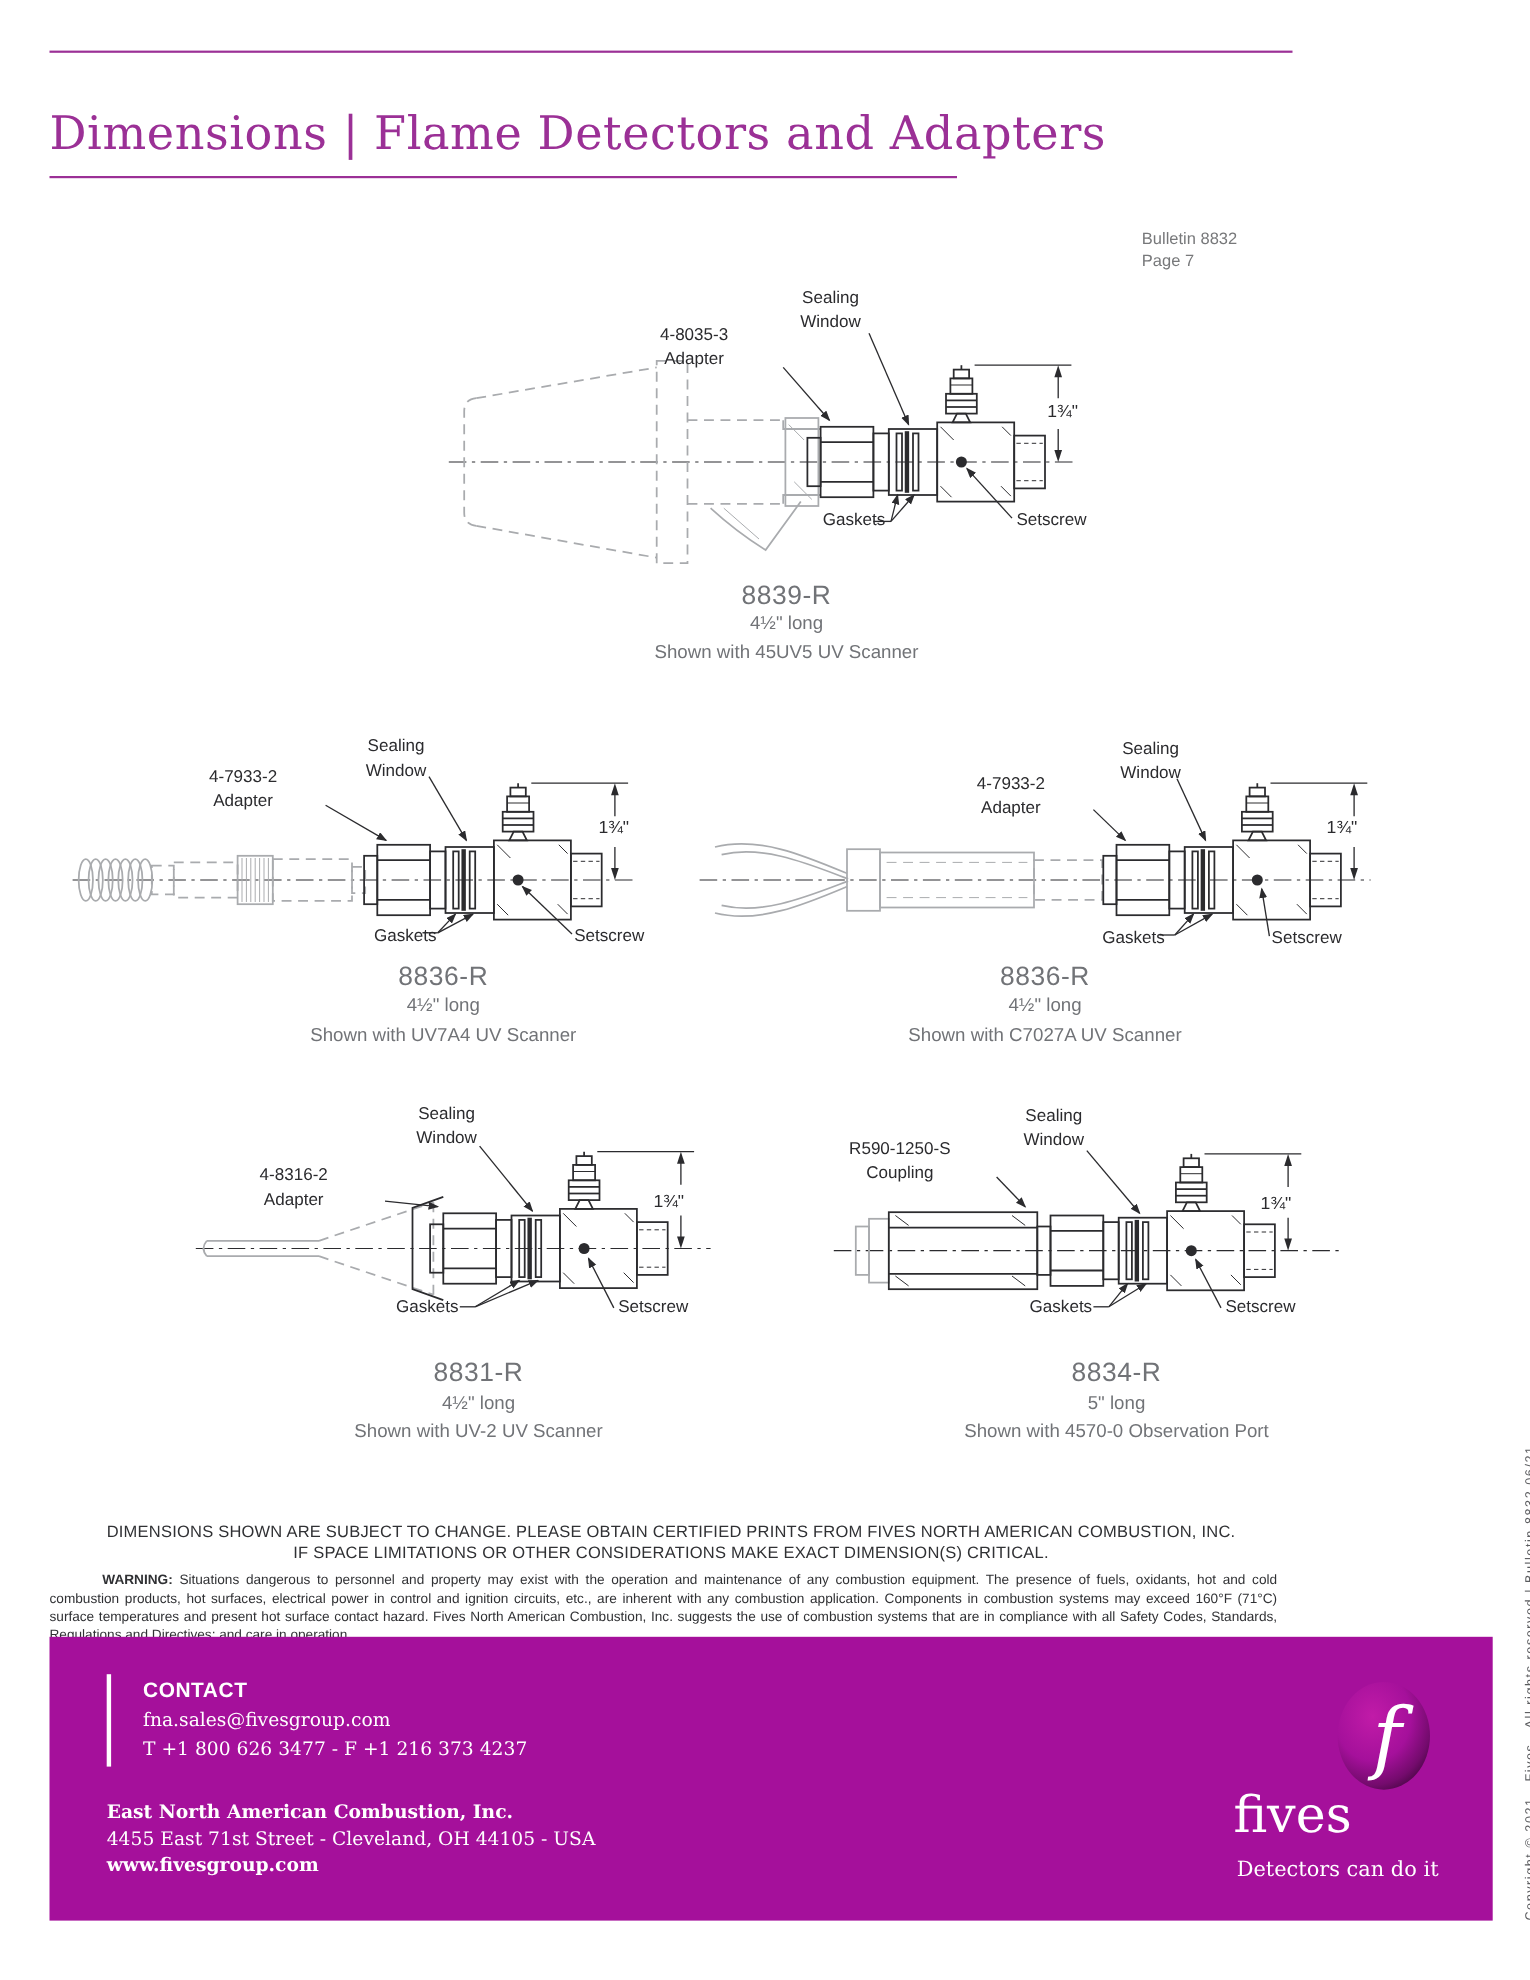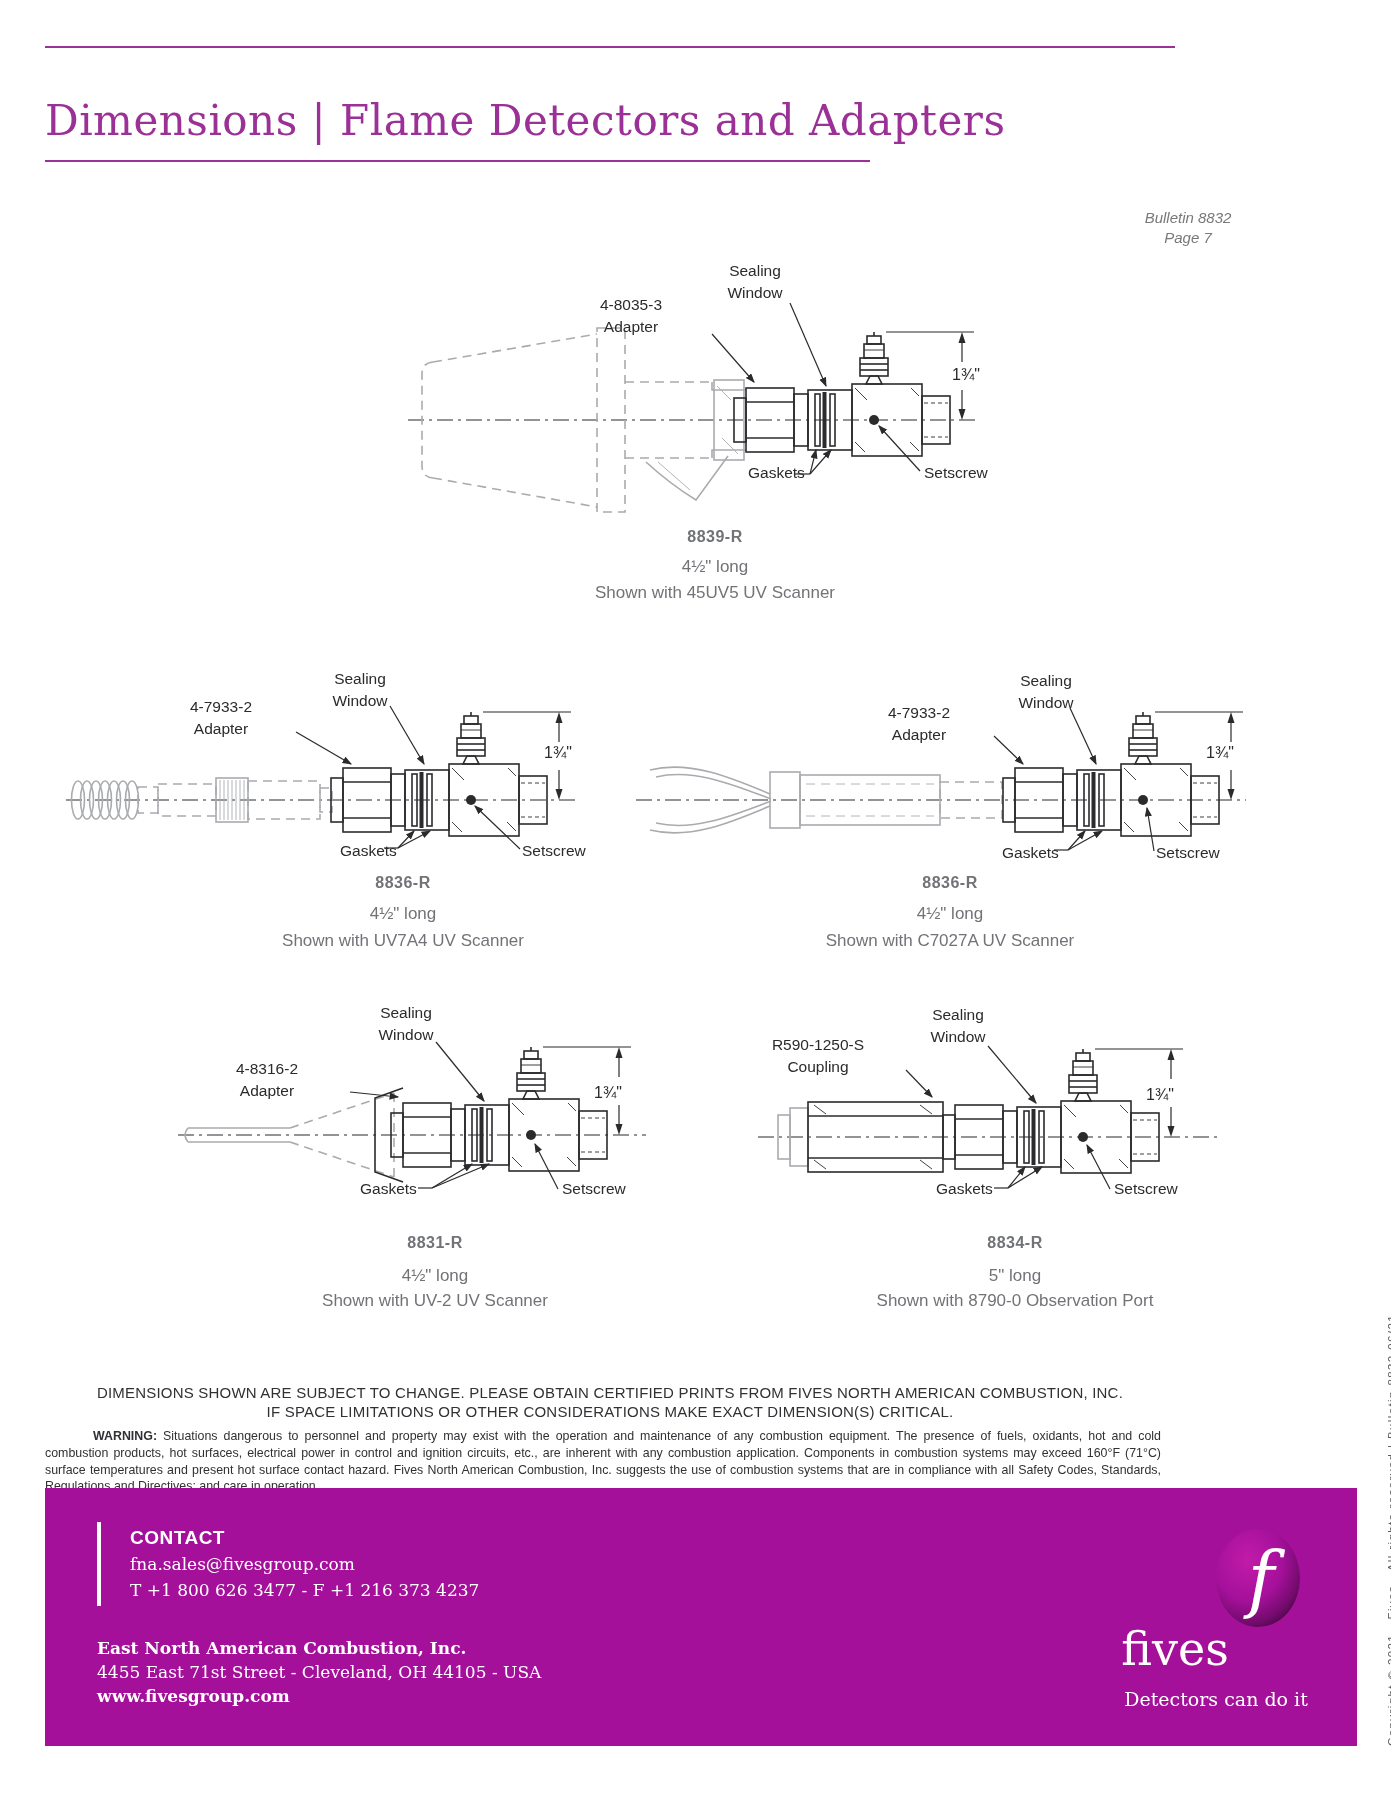--- a/index.html
+++ b/index.html
@@ -2,29 +2,29 @@
 <html><head>
 <meta charset="utf-8">
 <style>
   html,body{margin:0;padding:0;background:#fff;}
   body{width:1391px;height:1800px;position:relative;overflow:hidden;
        font-family:"Liberation Sans",sans-serif;color:#2b2b2e;}
   .abs{position:absolute;}
   .rule{position:absolute;background:#9B3096;height:2px;}
   .page-title{position:absolute;left:45px;top:68px;font-family:"DejaVu Serif",serif;
       font-size:42px;font-weight:400;color:#9B3096;letter-spacing:.5px;}
-  .bulletin{position:absolute;left:1038px;top:208px;width:300px;text-align:center;
-      font-size:15px;color:#77787a;line-height:20px;font-style:italic;}
+  .bulletin{position:absolute;left:1038px;top:208px;width:300px;text-align:left;
+      font-size:15px;color:#77787a;line-height:20px;}
   svg.dwg{position:absolute;overflow:visible;}
   .lbl{position:absolute;font-size:15.5px;color:#2b2b2e;white-space:nowrap;}
   .lbl-c{text-align:center;}
   .lbl-r{text-align:center;}
   .dim{position:absolute;font-size:16px;color:#2b2b2e;white-space:nowrap;}
   .cap{position:absolute;text-align:center;color:#717377;}
-  .cap .model{font-size:16px;font-weight:bold;letter-spacing:.5px;text-align:right;}
+  .cap .model{font-size:24px;font-weight:normal;letter-spacing:.5px;text-align:right;}
   .cap-sub{position:absolute;text-align:center;color:#717377;font-size:17px;}
   .disclaimer{position:absolute;left:45px;width:1130px;text-align:center;
       font-size:15px;color:#303134;letter-spacing:.2px;}
   .warning{position:absolute;left:45px;top:1428px;width:1116px;font-size:12.4px;
       line-height:16.8px;color:#303134;text-align:justify;}
   .warning b{font-weight:bold;margin-left:48px;}
   .band{position:absolute;left:45px;top:1488px;width:1312px;height:258px;background:#A5109B;}
   .wbar{position:absolute;left:97px;top:1522px;width:4px;height:84px;background:#fff;}
   .contact-h{position:absolute;left:130px;top:1527px;color:#fff;font-size:19px;
       font-weight:bold;letter-spacing:.5px;}
@@ -281,21 +281,21 @@
 </svg>
 <div class="lbl lbl-c" style="left:898px;top:1006px;width:120px">Sealing</div>
 <div class="lbl lbl-c" style="left:898px;top:1028px;width:120px">Window</div>
 <div class="lbl lbl-r" style="left:738px;top:1036px;width:160px">R590-1250-S</div>
 <div class="lbl lbl-r" style="left:738px;top:1058px;width:160px">Coupling</div>
 <div class="lbl" style="left:936px;top:1180px">Gaskets</div>
 <div class="lbl" style="left:1114px;top:1180px">Setscrew</div>
 <div class="dim" style="left:1146px;top:1086px">1¾"</div>
 <div class="cap" style="left:815px;top:1234px;width:400px"><span class="model">8834-R</span></div>
 <div class="cap-sub" style="left:815px;top:1266px;width:400px">5" long</div>
-<div class="cap-sub" style="left:815px;top:1291px;width:400px">Shown with 8790-0 Observation Port</div>
+<div class="cap-sub" style="left:815px;top:1291px;width:400px">Shown with 4570-0 Observation Port</div>
 </section>
 
 <div class="disclaimer" style="top:1384px">DIMENSIONS SHOWN ARE SUBJECT TO CHANGE. PLEASE OBTAIN CERTIFIED PRINTS FROM FIVES NORTH AMERICAN COMBUSTION, INC.</div>
 <div class="disclaimer" style="top:1403px">IF SPACE LIMITATIONS OR OTHER CONSIDERATIONS MAKE EXACT DIMENSION(S) CRITICAL.</div>
 <div class="warning"><b>WARNING:</b><span> Situations dangerous to personnel and property may exist with the operation and maintenance of any combustion equipment. The presence of fuels, oxidants, hot and cold combustion products, hot surfaces, electrical power in control and ignition circuits, etc., are inherent with any combustion application. Components in combustion systems may exceed 160°F (71°C) surface temperatures and present hot surface contact hazard. Fives North American Combustion, Inc. suggests the use of combustion systems that are in compliance with all Safety Codes, Standards, Regulations and Directives; and care in operation.</span></div>
 
 <div class="band"></div>
 <div class="wbar"></div>
 <div class="contact-h">CONTACT</div>
 <div class="ftxt" style="left:130px;top:1554px">fna.sales@fivesgroup.com</div>

